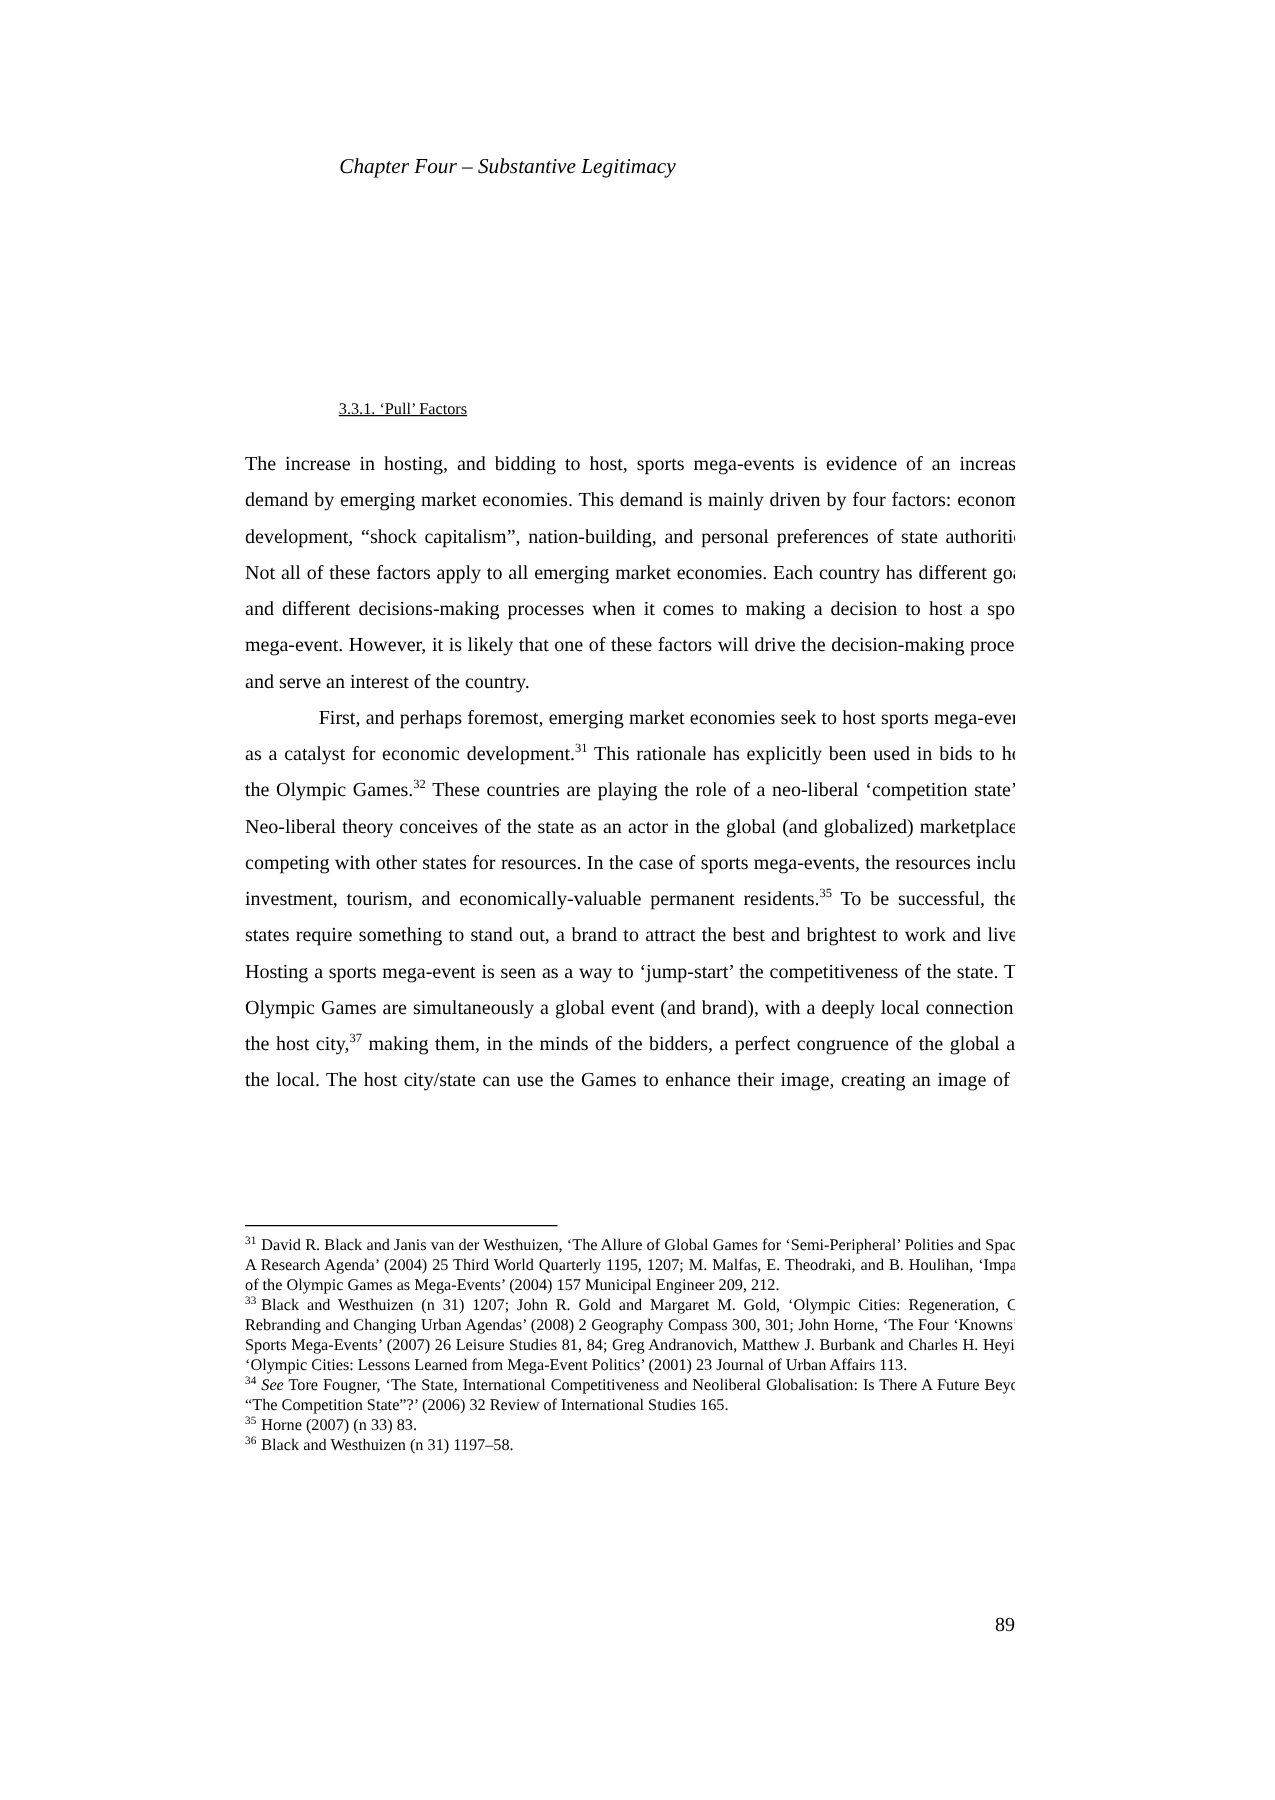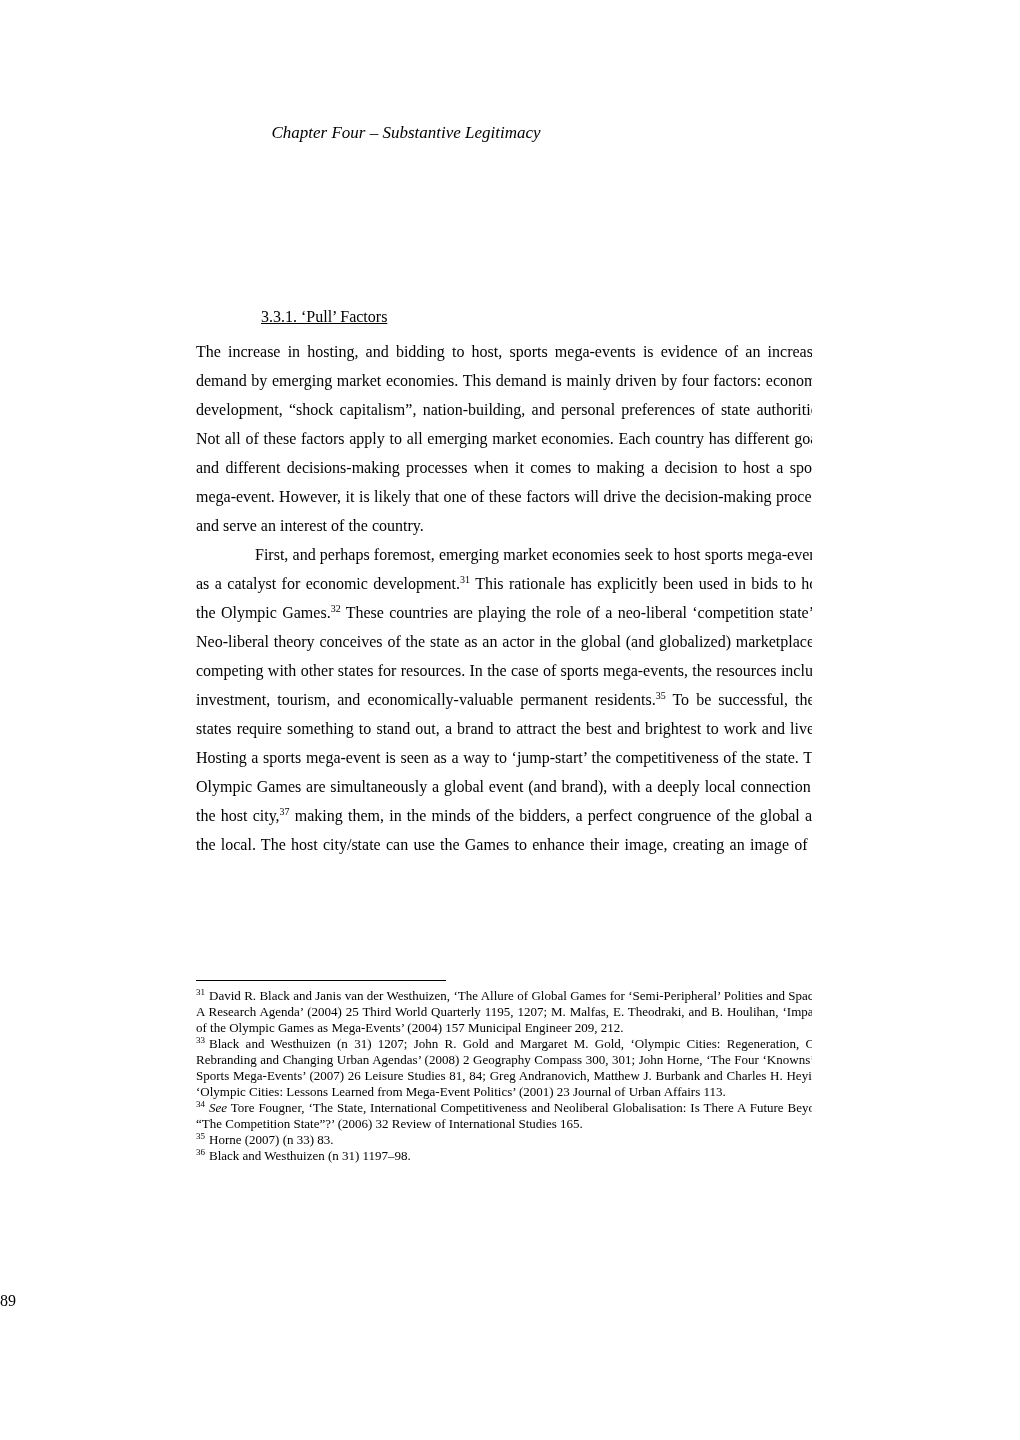--- a/index.html
+++ b/index.html
@@ -25,23 +25,23 @@
     font-style: italic;
     font-size: 17px;
   }
   .content {
     position: absolute;
     left: 196px;
     width: 632px;
     top: 296px;
   }
   .section-heading {
-    font-size: 16px;
+    font-size: 13px;
     line-height: 29px;
-    margin: 6px;
+    margin: 16px;
     padding-left: 59px;
   }
   .section-heading .underlined {
     text-decoration: underline;
   }
   p.body-par {
     font-size: 16px;
     line-height: 29px;
     text-align: justify;
     margin: 0;
@@ -76,21 +76,21 @@
   .footnotes sup {
     font-size: 9px;
     line-height: 0;
     margin-right: 4px;
   }
   .page-number {
     position: absolute;
     top: 1292px;
     left: 0;
     right: 0;
-    text-align: left;
+    text-align: right;
     font-size: 16px;
   }
 </style>
 </head>
 <body>
 
 <div class="page">
 
   <div class="running-header">Chapter Four – Substantive Legitimacy</div>
 
@@ -107,19 +107,19 @@
 
     <p class="footnote"><sup>31</sup><span>David R. Black and Janis van der Westhuizen, ‘The Allure of Global Games for ‘Semi-Peripheral’ Polities and Spaces: A Research Agenda’ (2004) 25 Third World Quarterly 1195, 1207; M. Malfas, E. Theodraki, and B. Houlihan, ‘Impacts of the Olympic Games as Mega-Events’ (2004) 157 Municipal Engineer 209, 212.</span></p>
 
 
     <p class="footnote"><sup>33</sup><span>Black and Westhuizen (n 31) 1207; John R. Gold and Margaret M. Gold, ‘Olympic Cities: Regeneration, City Rebranding and Changing Urban Agendas’ (2008) 2 Geography Compass 300, 301; John Horne, ‘The Four ‘Knowns’ of Sports Mega-Events’ (2007) 26 Leisure Studies 81, 84; Greg Andranovich, Matthew J. Burbank and Charles H. Heying, ‘Olympic Cities: Lessons Learned from Mega-Event Politics’ (2001) 23 Journal of Urban Affairs 113.</span></p>
 
     <p class="footnote"><sup>34</sup><span><i>See</i> Tore Fougner, ‘The State, International Competitiveness and Neoliberal Globalisation: Is There A Future Beyond “The Competition State”?’ (2006) 32 Review of International Studies 165.</span></p>
 
     <p class="footnote"><sup>35</sup><span>Horne (2007) (n 33) 83.</span></p>
 
-    <p class="footnote"><sup>36</sup><span>Black and Westhuizen (n 31) 1197–98.</span></p>
+    <p class="footnote"><sup>36</sup><span>Black and Westhuizen (n 31) 1197–58.</span></p>
 
   </div>
 
   <div class="page-number">89</div>
 
 </div>
 
 </body></html>

